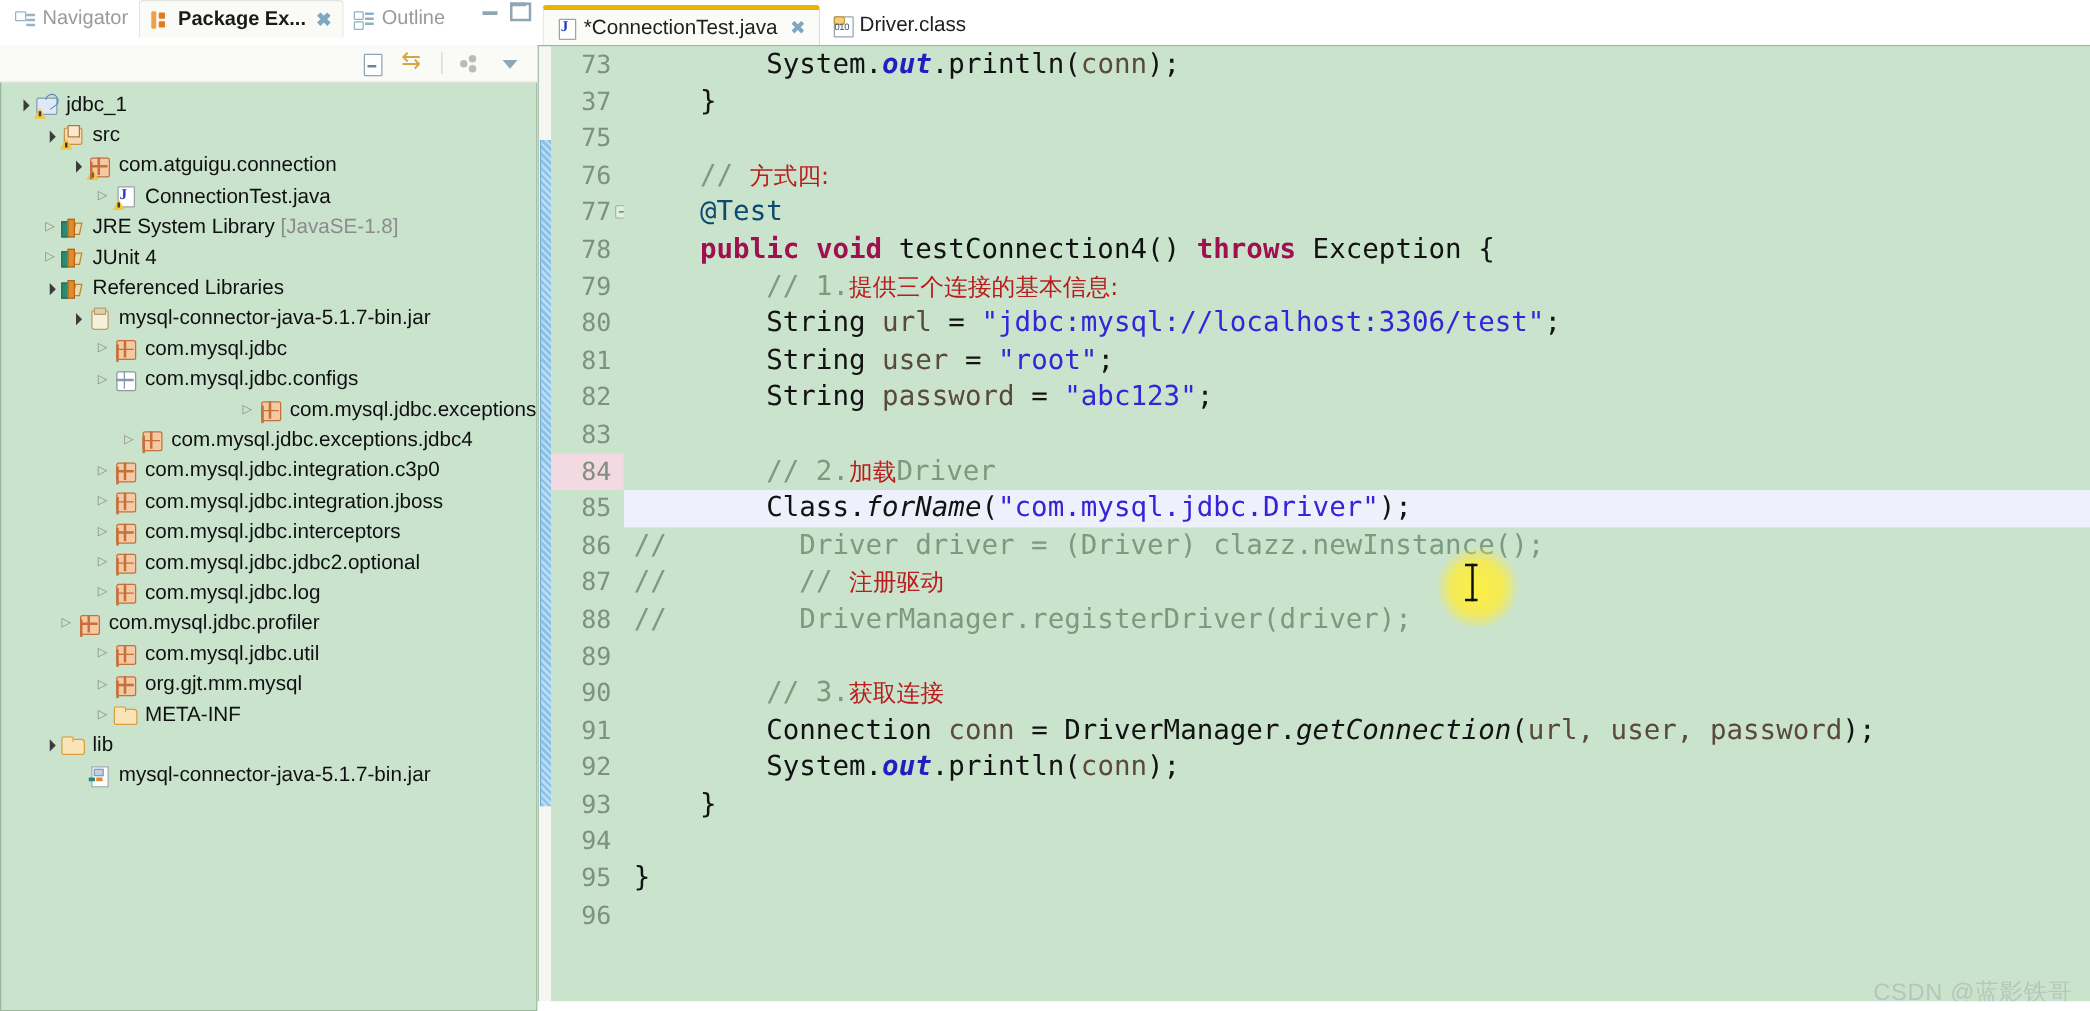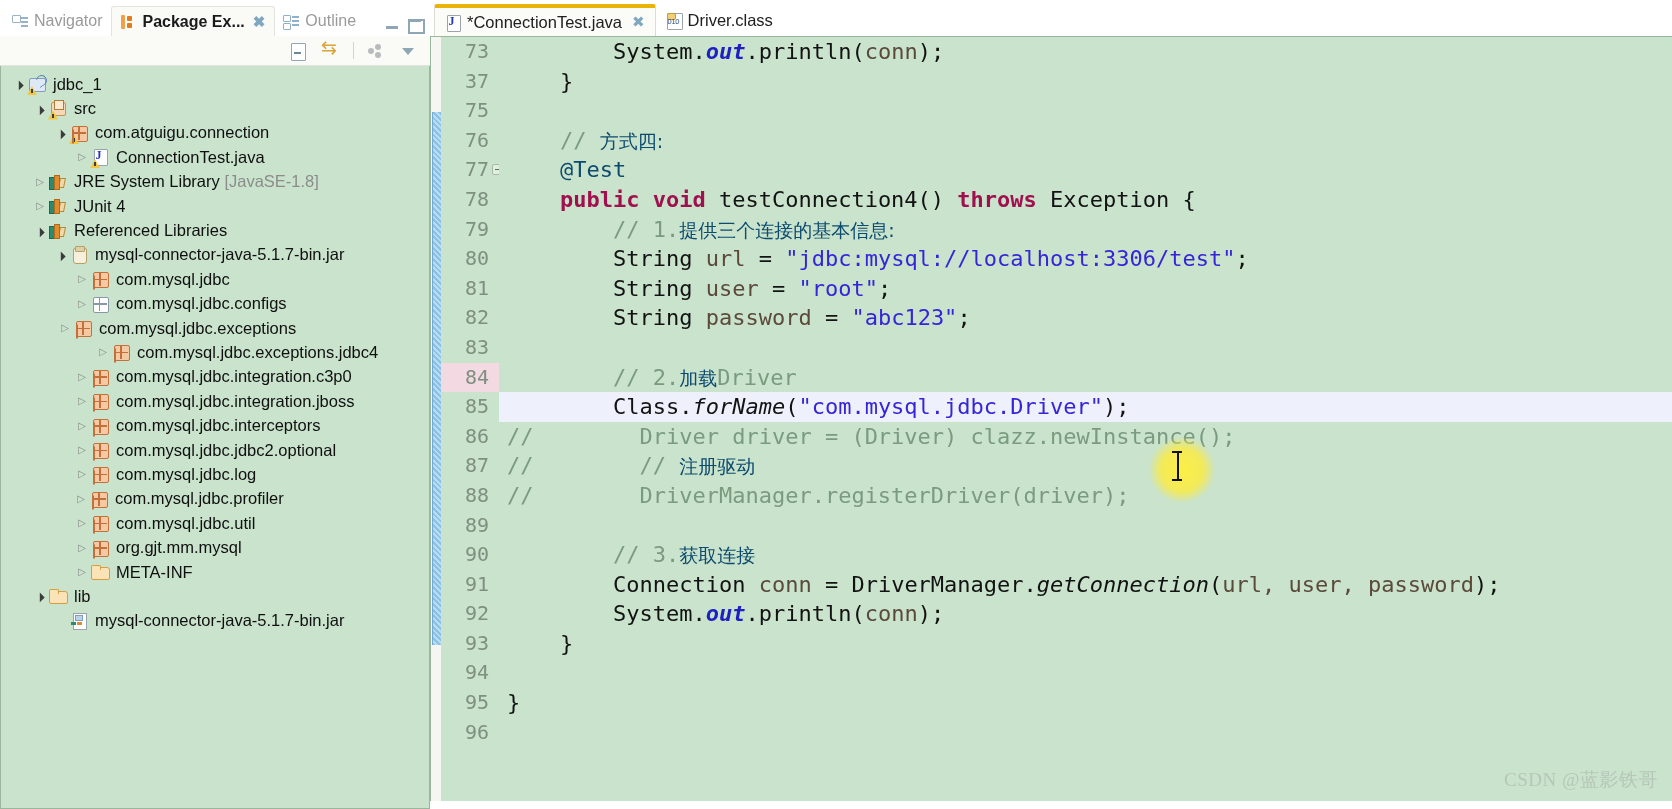--- a/index.html
+++ b/index.html
@@ -14,21 +14,21 @@
   
   #left-panel {
     width: 430px; height: 809px;
     background: #ffffff;
     position: relative;
     display: flex; flex-direction: column;
     flex: 0 0 430px;
   }
   #view-tabbar {
     height: 36px;
-    display: flex; align-items: flex-end;
+    display: flex; align-items: flex-start;
     background: #ffffff;
     position: relative;
     padding-left: 4px;
   }
   .view-tab {
     display: flex; align-items: center; gap: 5px;
     height: 30px; padding: 0 9px 0 7px;
     font-size: 16px; color: #9a9a9a;
     white-space: nowrap;
   }
@@ -213,21 +213,21 @@
   }
   .cline {
     height: 29.6px; line-height: 29.6px;
     padding-left: 8px;
     position: relative;
   }
   .cline.current { background:#eef0fb; }
   .tok-kw { color:#a0104e; font-weight:bold; }
   .tok-str { color:#3524d8; }
   .tok-com { color:#7b9b7f; }
-  .tok-comzh { color:#0c4a6e; font-family:"DejaVu Sans", sans-serif; font-size:19px; }
+  .tok-comzh { color:#b91c1c; font-family:"DejaVu Sans", sans-serif; font-size:19px; }
   .tok-plain { color:#121212; }
   .tok-field { color:#2020c0; font-style:italic; font-weight:bold; }
   .tok-method { color:#121212; font-style:italic; }
   .tok-var { color:#5b4a3a; }
   .tok-ann { color:#0c4a6e; }
 
   
   #cursor-blob {
     position:absolute; left:718px; top:400px;
     width:66px; height:66px; border-radius:50%;
@@ -235,23 +235,23 @@
     pointer-events:none; z-index: 30;
   }
   #cursor-arrow {
     position:absolute; left:745px; top:414px; z-index:31;
     width:4px; height:30px;
   }
   #cursor-arrow::before{content:"";position:absolute;left:1px;top:0;width:2px;height:30px;background:#111;}
   #cursor-arrow::after{content:"";position:absolute;left:-4px;top:0;width:10px;height:2px;background:#111;box-shadow:0 28px 0 #111;}
 
   #watermark {
-    position:absolute; right:14px; bottom:16px;
+    position:absolute; right:14px; bottom:2px;
     font-size:19px; color:#b6c6b8;
-    font-family:Liberation Serif, serif;
+    font-family:Liberation Sans, sans-serif;
     z-index: 40; pointer-events:none;
     letter-spacing: 0.5px;
   }
   #bottom-strip {
     position:absolute; left:0; right:0; bottom:0; height:8px;
     background:#ffffff; z-index:45;
   }
 </style>
 </head>
 <body>
@@ -353,21 +353,21 @@
           </span>
           <span class="tlabel">com.mysql.jdbc</span>
         </div>
         <div class="trow" style="padding-left: 73px;">
           <span class="twist closed"></span>
           <span class="ticon ti-pkgw">
             <span class="ti-pkgw-line"></span>
           </span>
           <span class="tlabel">com.mysql.jdbc.configs</span>
         </div>
-        <div class="trow" style="padding-left: 56px;">
+        <div class="trow" style="padding-left: 31px; justify-content: flex-end;">
           <span class="twist closed"></span>
           <span class="ticon ti-pkg">
             <span class="ti-pkg-line"></span>
           </span>
           <span class="tlabel">com.mysql.jdbc.exceptions</span>
         </div>
         <div class="trow" style="padding-left: 94px;">
           <span class="twist closed"></span>
           <span class="ticon ti-pkg">
             <span class="ti-pkg-line"></span>
@@ -402,21 +402,21 @@
           </span>
           <span class="tlabel">com.mysql.jdbc.jdbc2.optional</span>
         </div>
         <div class="trow" style="padding-left: 73px;">
           <span class="twist closed"></span>
           <span class="ticon ti-pkg">
             <span class="ti-pkg-line"></span>
           </span>
           <span class="tlabel">com.mysql.jdbc.log</span>
         </div>
-        <div class="trow" style="padding-left: 44px; margin-left: 28px;">
+        <div class="trow" style="padding-left: 44px;">
           <span class="twist closed"></span>
           <span class="ticon ti-pkg">
             <span class="ti-pkg-line"></span>
           </span>
           <span class="tlabel">com.mysql.jdbc.profiler</span>
         </div>
         <div class="trow" style="padding-left: 73px;">
           <span class="twist closed"></span>
           <span class="ticon ti-pkg">
             <span class="ti-pkg-line"></span>

